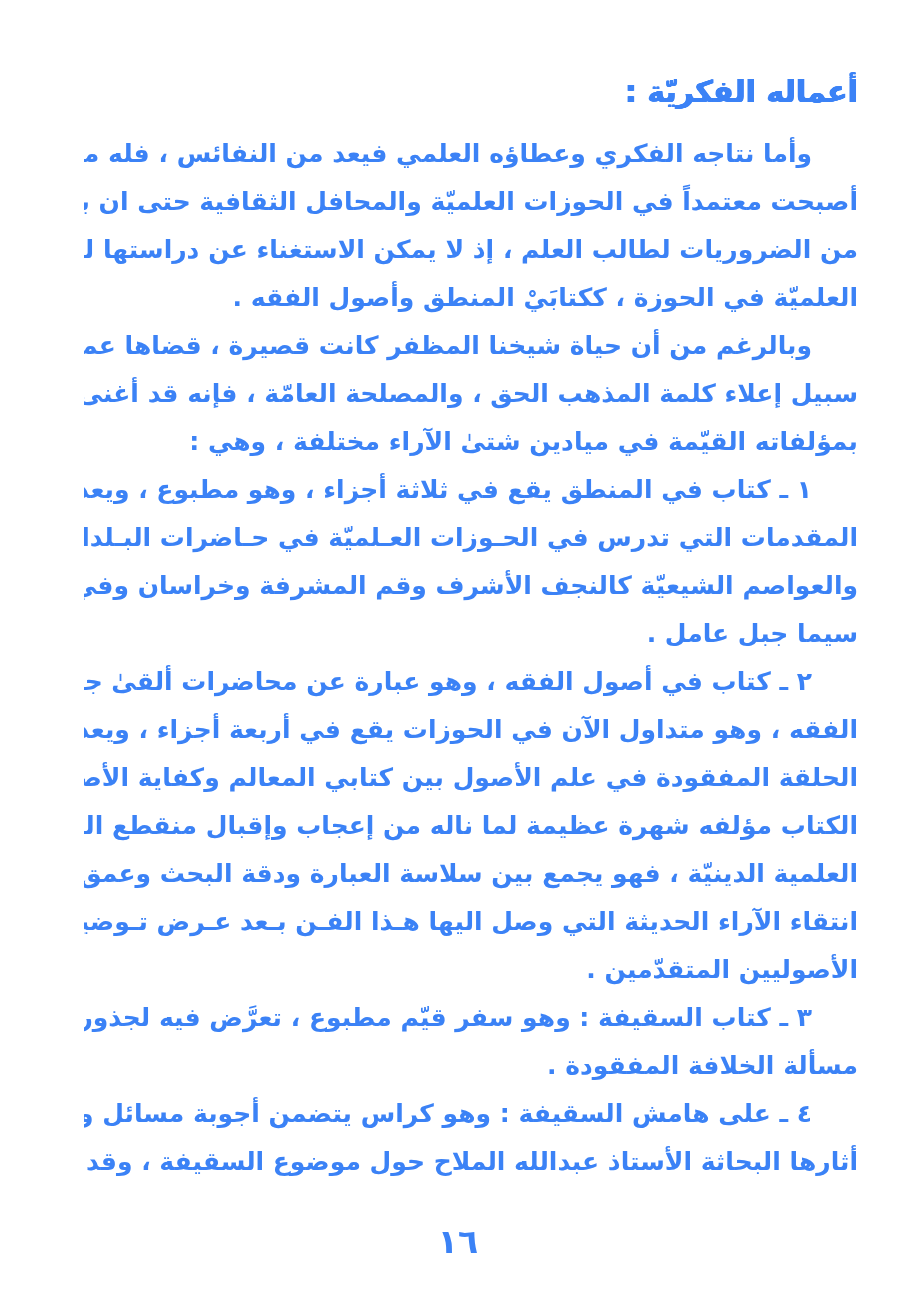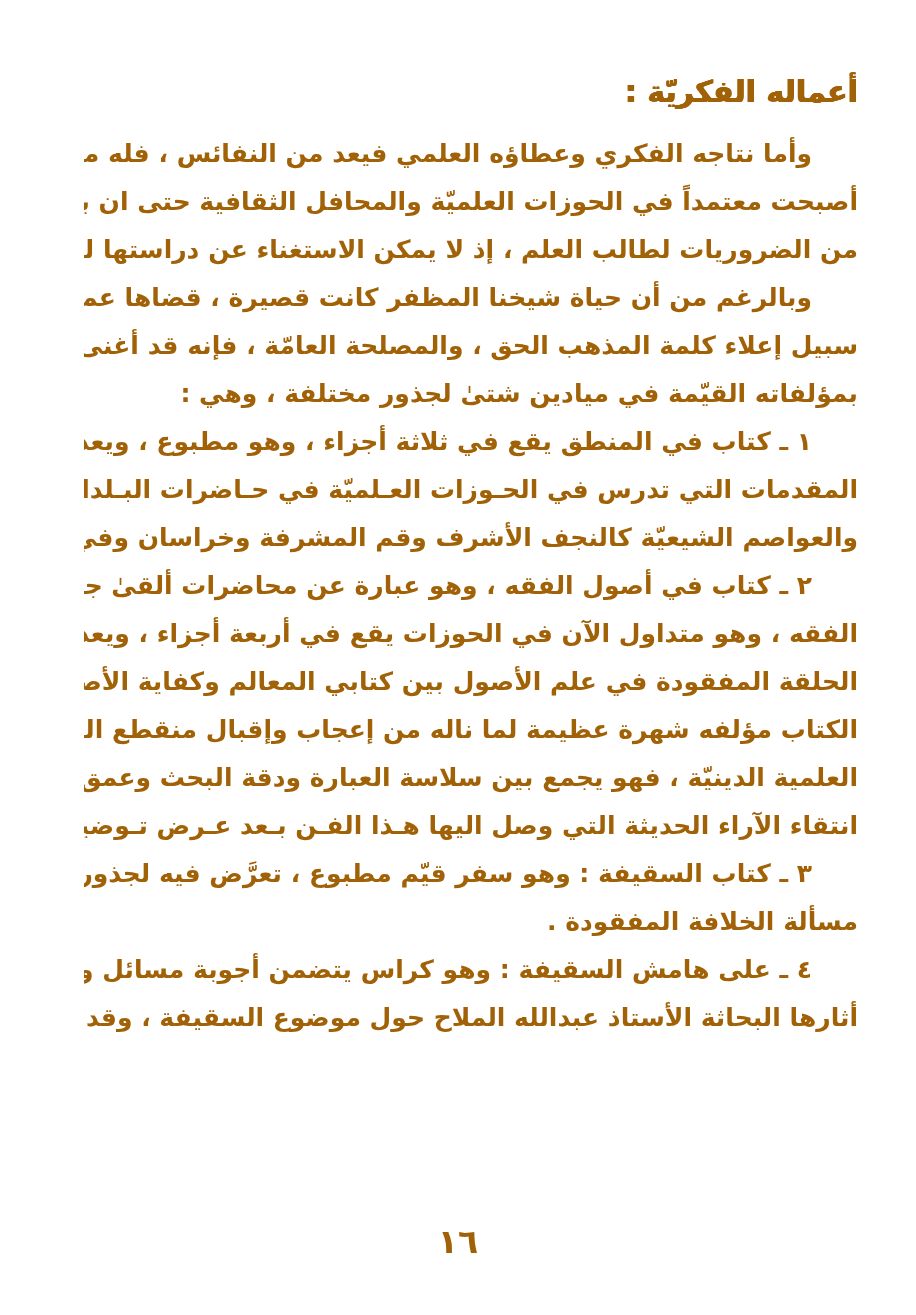--- a/index.html
+++ b/index.html
@@ -6,21 +6,21 @@
     margin: 0;
     padding: 0;
     background: #e8e8e8;
   }
   .page {
     position: relative;
     width: 916px;
     height: 1315px;
     margin: 0 auto;
     background: #ffffff;
-    color: #a16207;
+    color: #3b82f6;
     direction: rtl;
     font-family: "DejaVu Sans", sans-serif;
     overflow: hidden;
   }
   .content {
     position: absolute;
     top: 64px;
     right: 58px;
     left: 84px;
   }
@@ -66,32 +66,35 @@
 <body>
 
 <div class="page">
   <div class="content">
 
     <h1 class="heading">أعماله الفكريّة :</h1>
 
     <div class="line indent">وأما نتاجه الفكري وعطاؤه العلمي فيعد من النفائس ، فله مؤلفات عديدة</div>
     <div class="line">أصبحت معتمداً في الحوزات العلميّة والمحافل الثقافية حتى ان بعض كتبه تعد الآن</div>
     <div class="line">من الضروريات لطالب العلم ، إذ لا يمكن الاستغناء عن دراستها لمتابعة مسيرته</div>
+    <div class="line last">العلميّة في الحوزة ، ككتابَيْ المنطق وأصول الفقه .</div>
     <div class="line indent">وبالرغم من أن حياة شيخنا المظفر كانت قصيرة ، قضاها عملاً وجهاداً في</div>
     <div class="line">سبيل إعلاء كلمة المذهب الحق ، والمصلحة العامّة ، فإنه قد أغنى المكتبة الاسلامية</div>
-    <div class="line last">بمؤلفاته القيّمة في ميادين شتىٰ لجذور مختلفة ، وهي :</div>
+    <div class="line last">بمؤلفاته القيّمة في ميادين شتىٰ الآراء مختلفة ، وهي :</div>
     <div class="line indent">١ ـ كتاب في المنطق يقع في ثلاثة أجزاء ، وهو مطبوع ، ويعد الآن من كتب</div>
     <div class="line">المقدمات التي تدرس في الحـوزات العـلميّة في حـاضرات البـلدان الاسـلامية</div>
     <div class="line">والعواصم الشيعيّة كالنجف الأشرف وقم المشرفة وخراسان وفي بلاد الشـام لا</div>
+    <div class="line last">سيما جبل عامل .</div>
     <div class="line indent">٢ ـ كتاب في أصول الفقه ، وهو عبارة عن محاضرات ألقىٰ جملة منها في كلية</div>
     <div class="line">الفقه ، وهو متداول الآن في الحوزات يقع في أربعة أجزاء ، ويعد هذا الكتاب بمثابة</div>
     <div class="line">الحلقة المفقودة في علم الأصول بين كتابي المعالم وكفاية الأصول ، وقد أكسب هذا</div>
     <div class="line">الكتاب مؤلفه شهرة عظيمة لما ناله من إعجاب وإقبال منقطع النظير في الأوساط</div>
     <div class="line">العلمية الدينيّة ، فهو يجمع بين سلاسة العبارة ودقة البحث وعمق الفكـرة ، مـع</div>
     <div class="line">انتقاء الآراء الحديثة التي وصل اليها هـذا الفـن بـعد عـرض تـوضيحي لآراء</div>
+    <div class="line last">الأصوليين المتقدّمين .</div>
     <div class="line indent">٣ ـ كتاب السقيفة : وهو سفر قيّم مطبوع ، تعرَّض فيه لجذور الخلاف في</div>
     <div class="line last">مسألة الخلافة المفقودة .</div>
     <div class="line indent">٤ ـ على هامش السقيفة : وهو كراس يتضمن أجوبة مسائل وإشكالات</div>
     <div class="line">أثارها البحاثة الأستاذ عبدالله الملاح حول موضوع السقيفة ، وقد طبع في سنة</div>
 
   </div>
 
   <div class="pagenum">١٦</div>
 </div>
 

